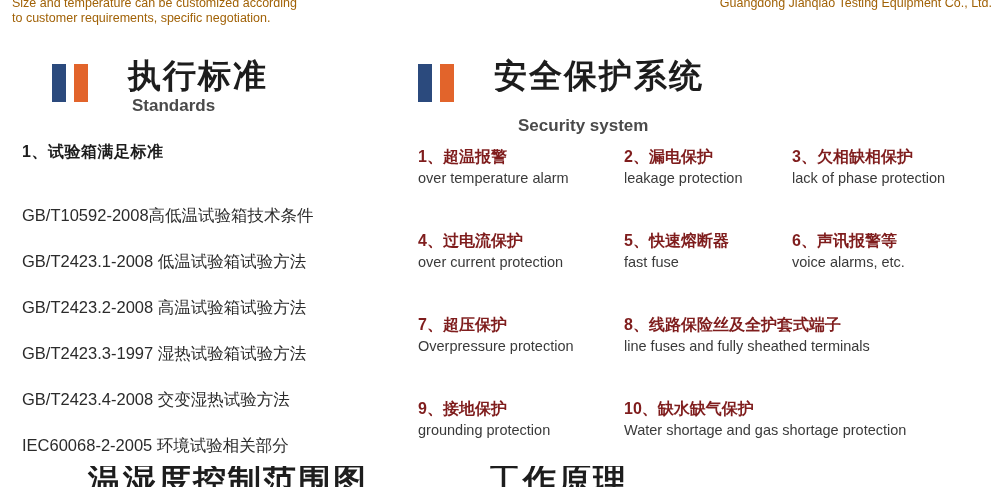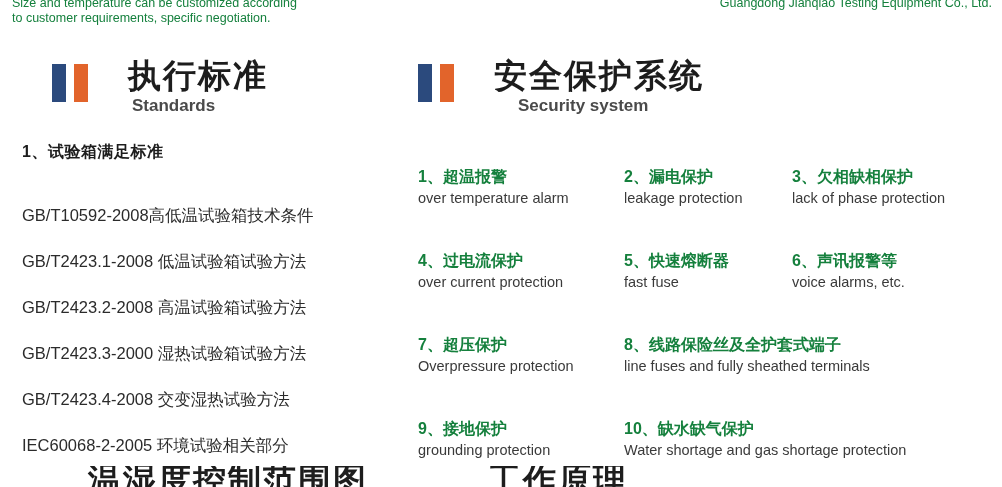--- a/index.html
+++ b/index.html
@@ -9,21 +9,21 @@
     font-family:"Liberation Sans","DejaVu Sans",sans-serif;
     color:#262626;
     overflow:hidden;
     position:relative;
   }
   .page{position:relative;width:1002px;height:487px;}
 
   
   .top-strip{
     position:absolute;top:0;left:0;width:1002px;height:26px;
-    color:#15803d;font-size:12.5px;line-height:15px;
+    color:#a16207;font-size:12.5px;line-height:15px;
   }
   .top-left{position:absolute;left:12px;top:-4px;width:360px;}
   .top-right{position:absolute;right:10px;top:-4px;text-align:right;width:420px;}
   .top-left div,.top-right div{white-space:nowrap;}
 
   
   .sec{position:absolute;}
   .sec-head{position:relative;height:56px;}
   .flagmark{
     position:absolute;left:0;top:8px;width:46px;height:38px;
@@ -49,25 +49,25 @@
     position:absolute;left:22px;top:142px;
     font-size:16px;font-weight:700;color:#1d1d1d;letter-spacing:.5px;text-align:center;
   }
   .std-list{position:absolute;left:22px;top:186px;width:400px;margin-top:18px;}
   .std-item{
     font-size:16.5px;color:#2b2b2b;line-height:22px;margin-bottom:24px;
     white-space:nowrap;
   }
 
   
-  .sys-sub{left:100px;}
+  .sys-sub{left:100px;margin-top:20px;}
   .sys-grid{position:absolute;left:418px;top:146px;width:584px;}
   .sys-row{position:relative;height:84px;}
   .sys-cell{position:absolute;top:0;}
-  .cell-cn{font-size:16px;color:#15803d;font-weight:700;line-height:22px;white-space:nowrap;margin-top:20px;}
+  .cell-cn{font-size:16px;color:#7f1d1d;font-weight:700;line-height:22px;white-space:nowrap;}
   .cell-en{font-size:14.5px;color:#3a3a3a;line-height:20px;white-space:nowrap;}
   .c1{left:0;}
   .c2{left:206px;}
   .c3{left:374px;}
   .c2w{left:206px;}
 
   
   .bottom{
     position:absolute;left:0;top:466px;width:1002px;height:21px;overflow:hidden;
   }
@@ -105,21 +105,21 @@
       <div class="sec-sub std-sub">Standards</div>
     </div>
   </div>
 
   <div class="std-lead">1、试验箱满足标准</div>
 
   <div class="std-list">
     <div class="std-item">GB/T10592-2008高低温试验箱技术条件</div>
     <div class="std-item">GB/T2423.1-2008 低温试验箱试验方法</div>
     <div class="std-item">GB/T2423.2-2008 高温试验箱试验方法</div>
-    <div class="std-item">GB/T2423.3-2000 湿热试验箱试验方法</div>
+    <div class="std-item">GB/T2423.3-1997 湿热试验箱试验方法</div>
     <div class="std-item">GB/T2423.4-2008 交变湿热试验方法</div>
     <div class="std-item">IEC60068-2-2005 环境试验相关部分</div>
   </div>
 
   <div class="sec" style="left:418px;top:56px;width:584px;">
     <div class="sec-head">
       <div class="flagmark">
         <span class="fm-blue"></span>
           <span class="fm-gap"></span>
           <span class="fm-orange"></span>

